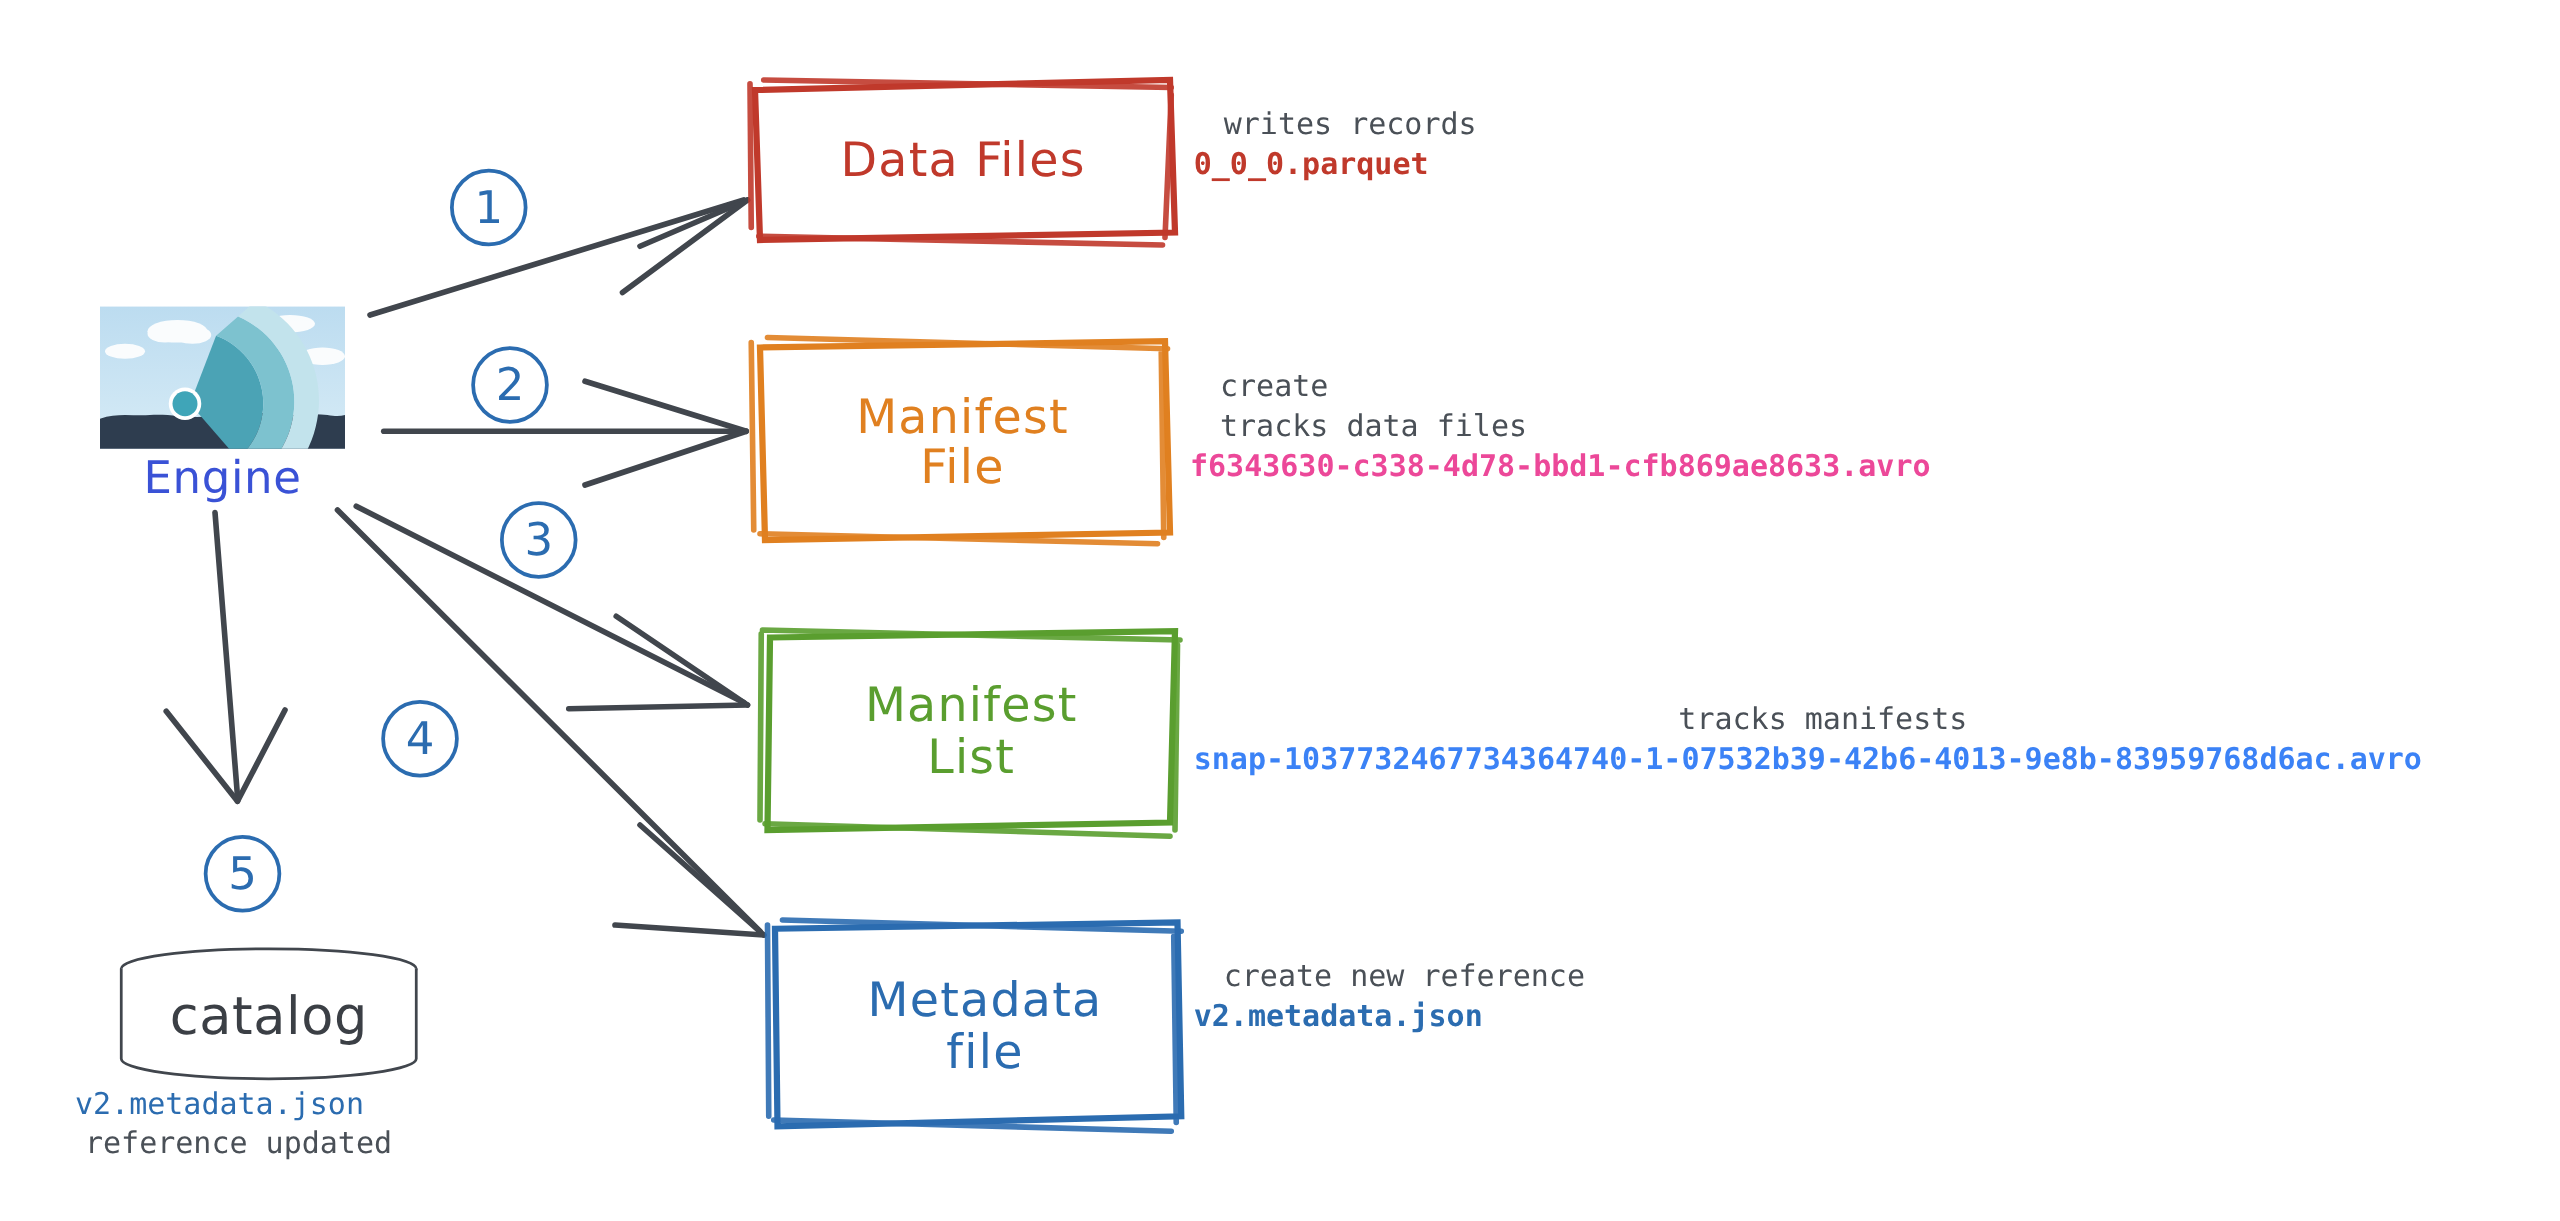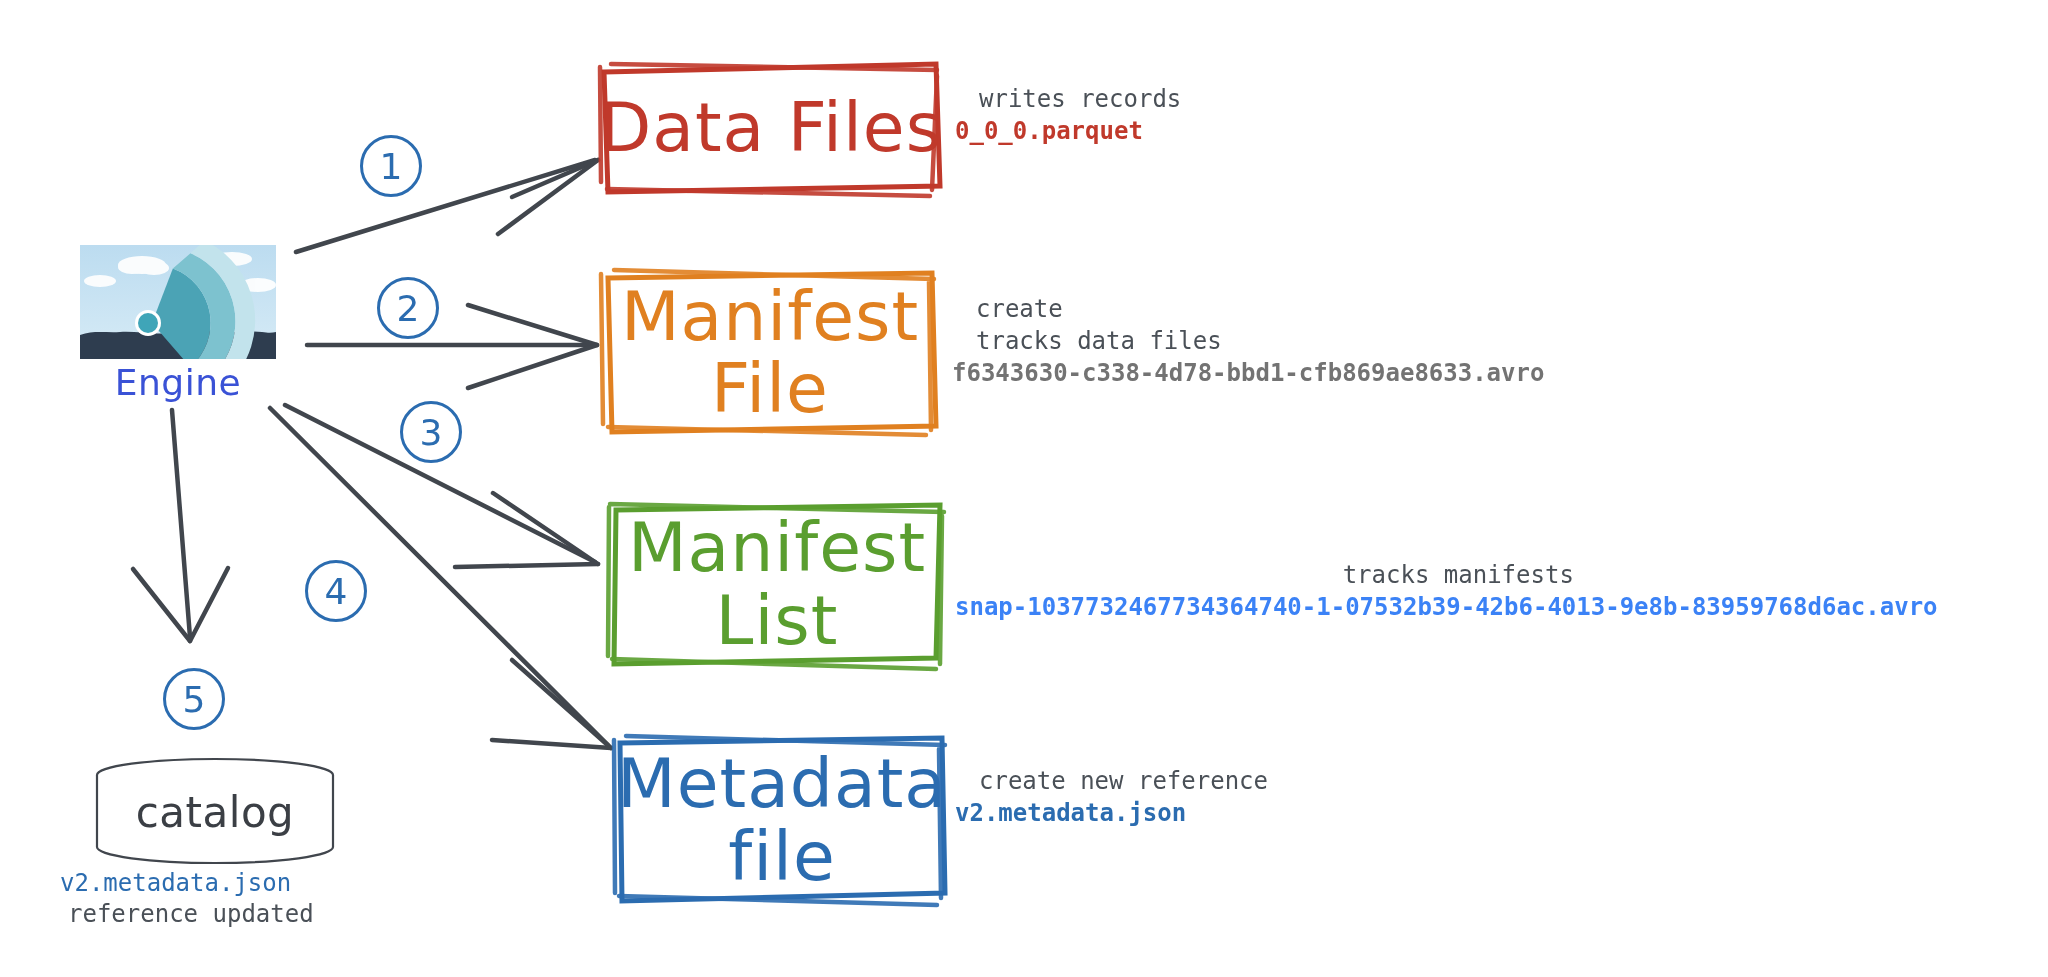--- a/index.html
+++ b/index.html
@@ -40,21 +40,21 @@
     position: absolute;
     left: 0;
     top: 0;
     width: 100%;
     height: 100%;
     display: flex;
     flex-direction: column;
     align-items: center;
     justify-content: center;
     font-family: "DejaVu Sans", sans-serif;
-    font-size: 68px;
+    font-size: 38px;
     font-weight: 400;
     letter-spacing: 1px;
     line-height: 1.06;
     text-align: center;
     white-space: pre-line;
   }
 
   
   .annot {
     position: absolute;
@@ -244,39 +244,39 @@
         <path d="M8,10 L332,5 L336,158 L12,164 Z" stroke-width="5"></path>
         <path d="M14,2 L334,11 M329,14 L331,162 M326,167 L8,159 M3,156 L1,6" stroke-width="4.5" opacity="0.9"></path>
       </g>
     </svg>
     <div class="hbox-label" style="color:#e08020;">Manifest
 File</div>
   </div>
   <div class="annot" style="left:952px; top:294px;">
     <span class="plain">create</span>
     <span class="plain">tracks data files</span>
-    <span class="fname" style="color:#737373">f6343630-c338-4d78-bbd1-cfb869ae8633.avro</span>
+    <span class="fname" style="color:#ec4899">f6343630-c338-4d78-bbd1-cfb869ae8633.avro</span>
   </div>
 
   <div class="hbox" style="left:606px; top:498px; width:342px; height:173px;">
     <svg width="342" height="173" viewBox="0 0 342 173">
       <g stroke="#5a9e2f" fill="none" stroke-linecap="round">
         <path d="M10,12 L334,7 L330,160 L8,166 Z" stroke-width="5"></path>
         <path d="M4,6 L338,14 M336,18 L334,166 M330,171 L6,161 M2,158 L3,9" stroke-width="4.5" opacity="0.9"></path>
       </g>
     </svg>
     <div class="hbox-label" style="color:#5a9e2f;">Manifest
 List</div>
   </div>
   <div class="annot" style="left:955px; top:560px;text-align:center;">
     <span class="plain">tracks manifests</span>
     <span class="fname" style="color:#3b82f6">snap-1037732467734364740-1-07532b39-42b6-4013-9e8b-83959768d6ac.avro</span>
   </div>
 
-  <div class="hbox" style="left:612px; top:733px; width:340px; height:175px;">
+  <div class="hbox" style="left:612px; top:733px; width:340px; height:175px;padding-left:12px;">
     <svg width="340" height="175" viewBox="0 0 340 175">
       <g stroke="#2b6cb0" fill="none" stroke-linecap="round">
         <path d="M8,10 L330,5 L333,160 L10,168 Z" stroke-width="5"></path>
         <path d="M14,3 L333,12 M327,16 L329,165 M325,172 L7,163 M3,160 L2,7" stroke-width="4.5" opacity="0.9"></path>
       </g>
     </svg>
     <div class="hbox-label" style="color:#2b6cb0;">Metadata
 file</div>
   </div>
   <div class="annot" style="left:955px; top:766px;">

